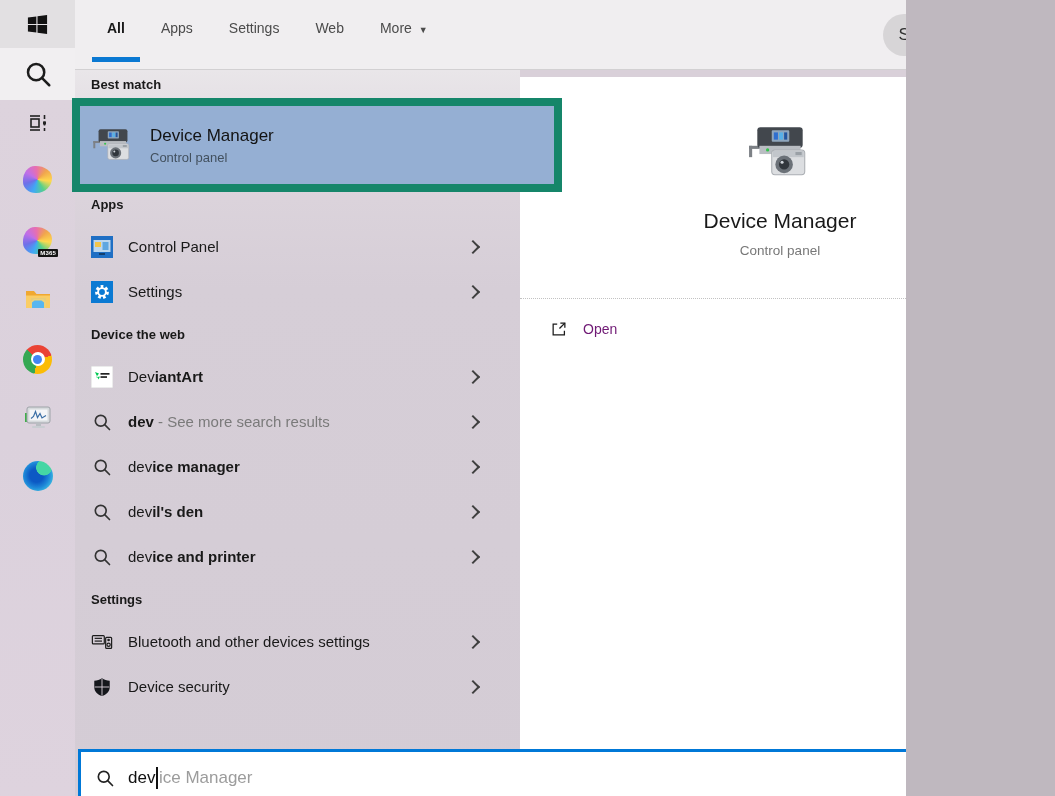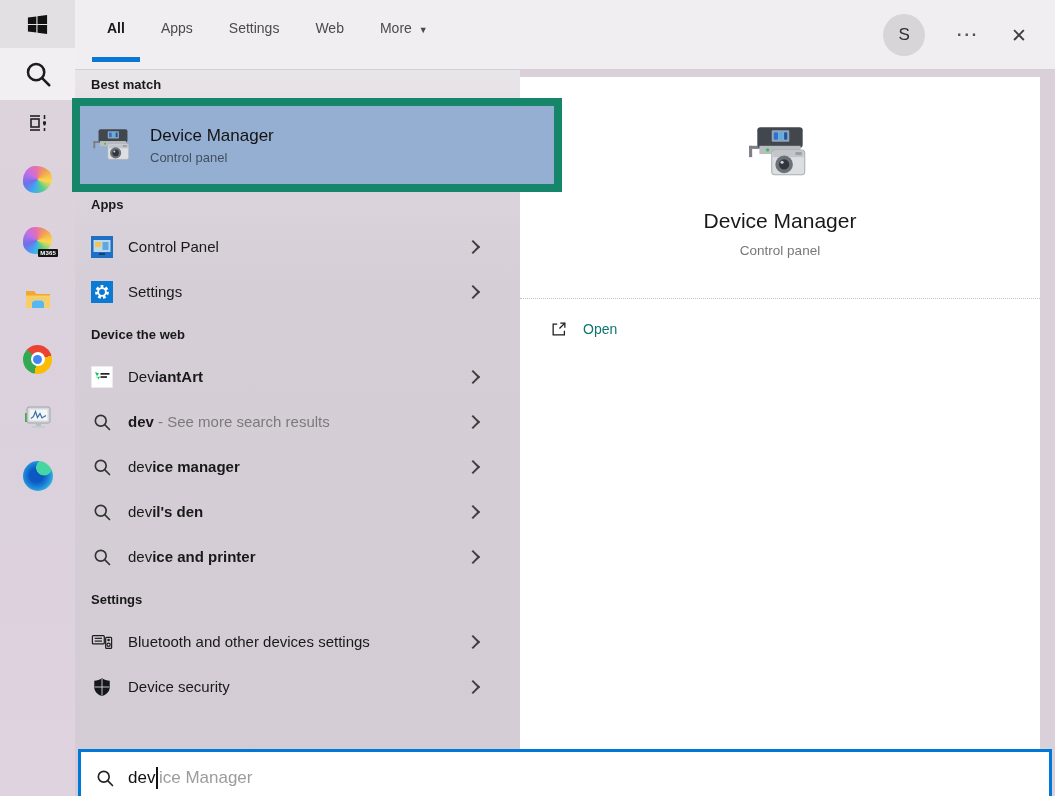--- a/index.html
+++ b/index.html
@@ -1,17 +1,17 @@
 <!DOCTYPE html>
 <html><head>
 <meta charset="utf-8">
 <style>
   html,body{margin:0;padding:0;}
   body{font-family:"Liberation Sans",sans-serif;background:#bfb8bf;}
-  .screen{position:relative;width:1055px;height:796px;background:#d9d0d9;overflow:hidden;}
+  .screen{position:relative;width:906px;height:796px;background:#d9d0d9;overflow:hidden;}
 
   
   .taskbar{position:absolute;left:0;top:0;width:75px;height:796px;z-index:5;
     background:linear-gradient(180deg,#e2e0e2 0,#e2e0e2 48px,#efedef 48px,#efedef 100px,
       #ddd3dd 100px,#dbd1dc 55%,#ded3de 100%);}
   .tb-btn{position:absolute;left:0;width:75px;display:flex;align-items:center;justify-content:center;cursor:pointer;}
   #tb-start{top:0;height:48px;}
   #tb-search{top:48px;height:52px;background:#f1eff1;}
   #tb-taskview{top:100px;height:46px;}
   #tb-copilot{top:150px;height:58px;}
@@ -73,21 +73,21 @@
   .bm-sub{font-size:13px;color:#42505e;margin-top:4px;}
 
   
   .preview{position:absolute;left:520px;top:77px;width:520px;height:672px;background:#fff;
     display:flex;flex-direction:column;align-items:center;z-index:3;}
   .dm-lg{width:66px;height:66px;margin-top:42px;}
   .pv-title{font-size:21px;color:#191919;margin-top:24px;}
   .pv-sub{font-size:13.5px;color:#777;margin-top:10px;}
   .pv-divider{width:100%;border-top:1px dotted #c2c2c2;margin-top:40px;}
   .pv-action{align-self:stretch;display:flex;align-items:center;gap:15px;padding-left:30px;
-    height:40px;margin-top:10px;font-size:14px;color:#0f766e;cursor:pointer;}
+    height:40px;margin-top:10px;font-size:14px;color:#701a75;cursor:pointer;}
   .open-ic{width:18px;height:18px;}
 
   
   .searchbar{position:absolute;left:78px;top:749px;width:974px;height:58px;background:#fff;
     border:3px solid #0078d7;box-sizing:border-box;display:flex;align-items:center;
     padding-left:14px;z-index:7;cursor:text;}
   .sb-icon{width:20px;height:20px;color:#222;margin-right:13px;flex:none;}
   .sb-text{font-size:17px;display:flex;align-items:center;}
   .typed{color:#111;}
   .cursor{display:inline-block;width:1.5px;height:22px;background:#111;margin:0 1px;}

